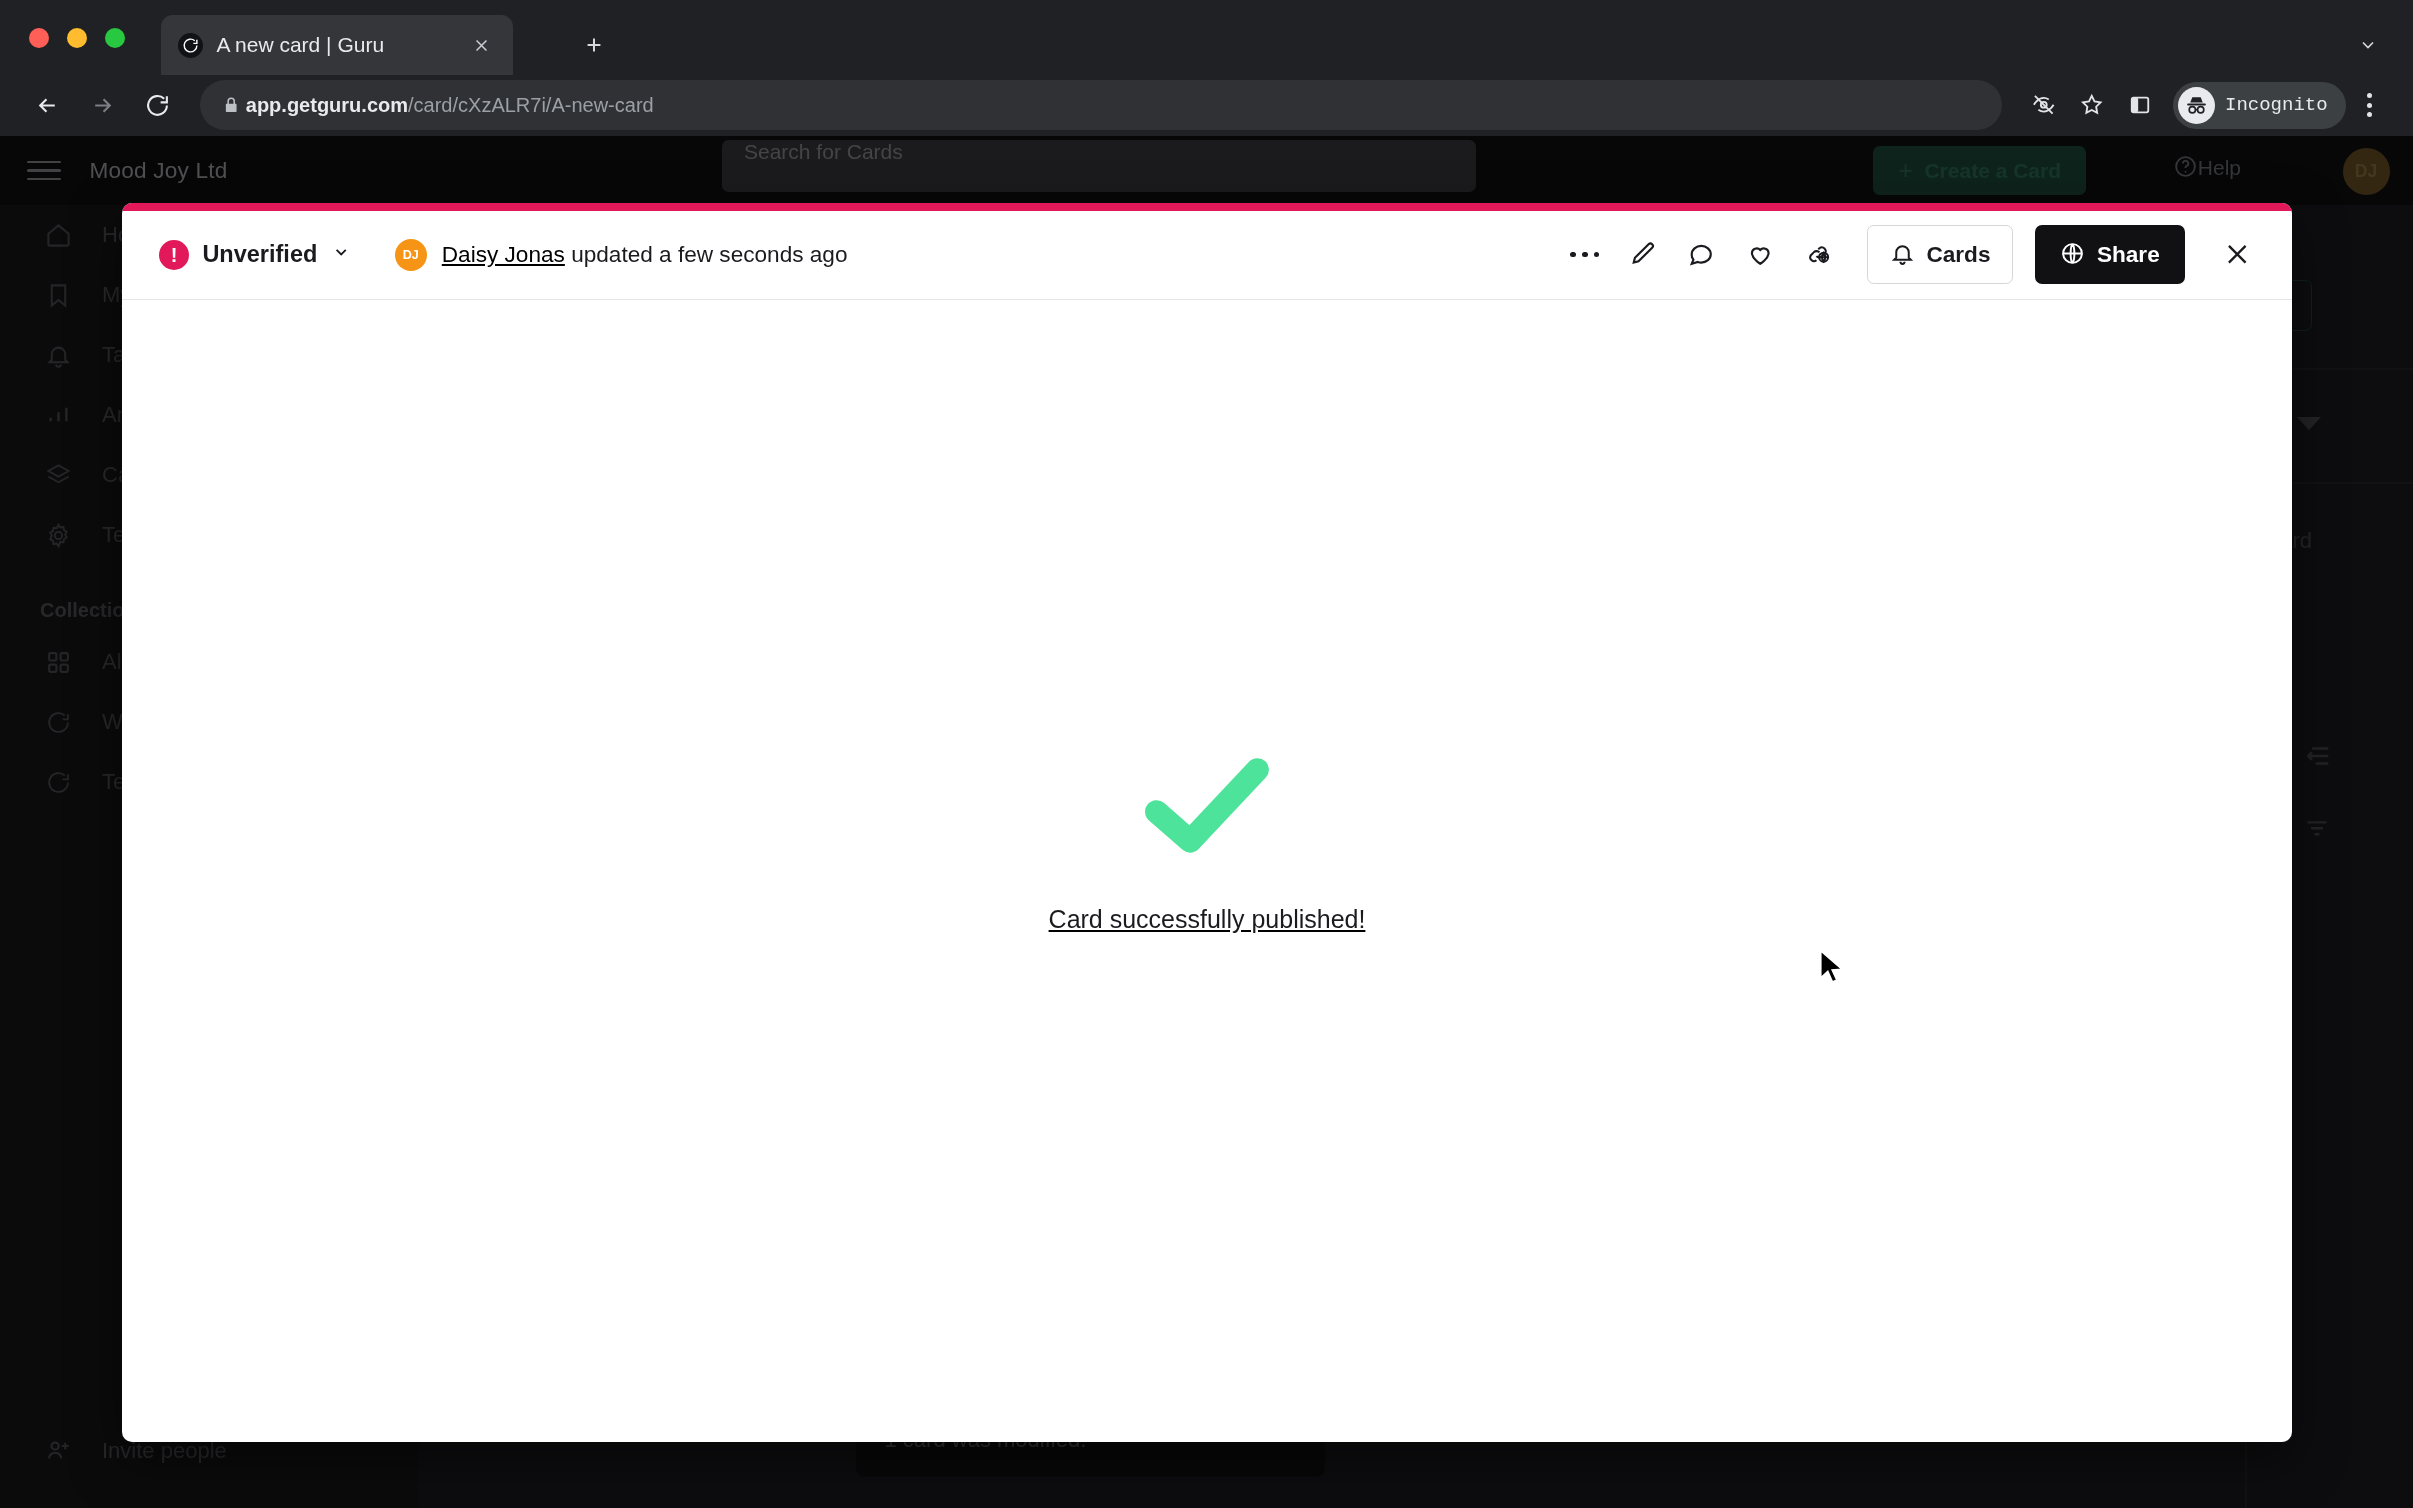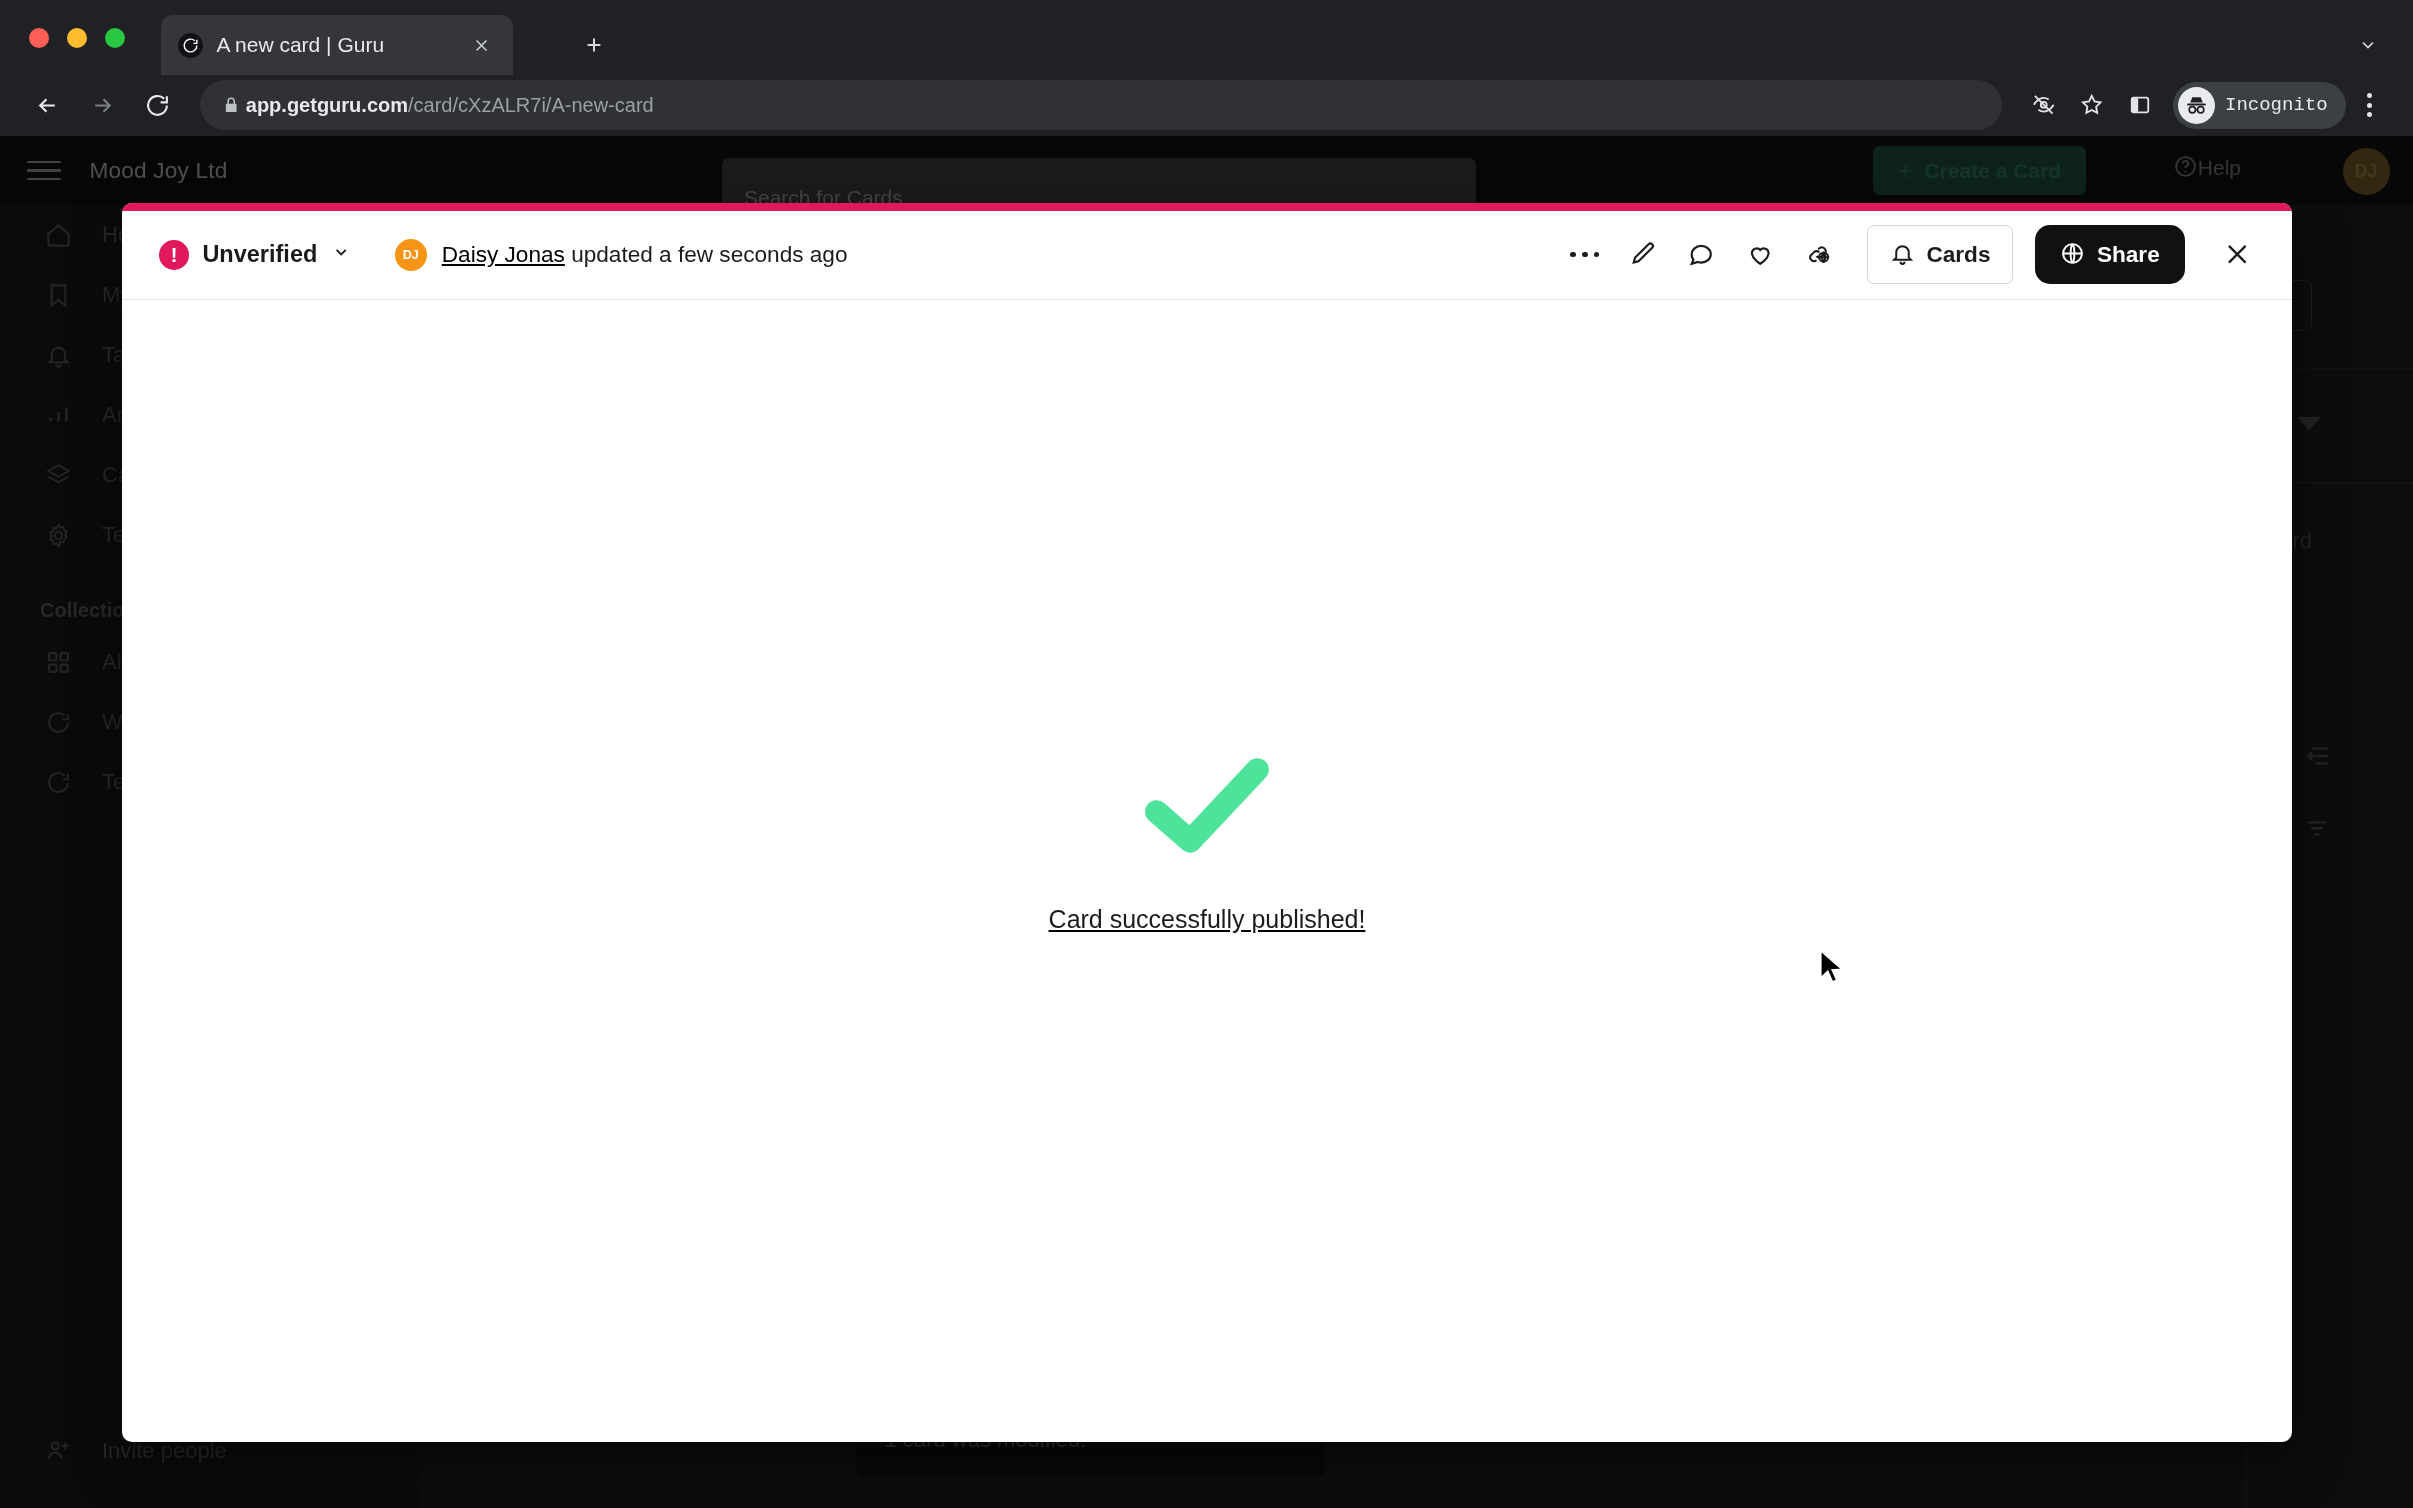--- a/index.html
+++ b/index.html
@@ -86,22 +86,22 @@
   .app { position:absolute; top:136px; left:0; width:2413px; height:1373px; background:#1d1d20; }
 
   .app-topbar {
     position:absolute; top:0; left:0; width:2413px; height:69px;
     background:#0f0f12; display:flex; align-items:center;
   }
   .hamburger { width:34px; margin-left:27px; display:flex; flex-direction:column; gap:5.9px; }
   .hamburger i { display:block; height:2.5px; background:#8b8b90; border-radius:1.7px; }
   .org-name { color:#a6a6ab; font-size:22.6px; margin-left:28.5px; font-weight:400; letter-spacing:0.2px; }
   .search-box {
-    position:absolute; left:722px; top:22px; width:754px; height:52px;
-    background:#3a3a3e; border-radius:6.7px; display:flex; align-items:flex-end; padding:0 22px;
+    position:absolute; left:722px; top:4px; width:754px; height:52px;
+    background:#3a3a3e; border-radius:6.7px; display:flex; align-items:flex-start; padding:0 22px;
   }
   .search-placeholder { color:#8e8e93; font-size:21px; }
   .create-card-btn {
     position:absolute; right:327px; top:10px; height:49px; background:#1f4a3c;
     border-radius:6.7px; display:flex; align-items:center; gap:11.7px; padding:0 25px;
   }
   .create-card-btn .plus { color:#2f6f58; font-size:25px; line-height:1; }
   .create-card-btn .lbl { color:#2f6f58; font-size:21px; font-weight:600; }
   .help-btn { position:absolute; right:172px; top:18.4px; display:flex; align-items:center; gap:0; }
   .help-btn .lbl { color:#6f7176; font-size:21px; }
@@ -181,21 +181,21 @@
     display:flex; align-items:center; justify-content:center; color:#1b1b1f;
   }
   .ellipsis-btn { display:flex; gap:5.9px; align-items:center; }
   .ellipsis-btn i { width:5.9px; height:5.9px; border-radius:50%; background:#1b1b1f; display:block; }
   .follow-btn {
     height:59px; border:1.7px solid #d5d5da; border-radius:6.7px; background:#fff;
     display:flex; align-items:center; gap:11.7px; padding:0 22px; margin-left:15px;
   }
   .follow-label { font-size:22.6px; font-weight:700; color:#1b1b1f; }
   .share-btn {
-    height:59px; background:#111114; border-radius:15px;
+    height:59px; background:#111114; border-radius:7px;
     display:flex; align-items:center; gap:11.7px; padding:0 25px; margin-left:13.4px;
   }
   .share-label { font-size:22.6px; font-weight:700; color:#ffffff; }
   .close-btn {
     width:52px; height:52px; margin-left:18.4px; border-radius:6.7px;
     display:flex; align-items:center; justify-content:center; color:#1b1b1f;
   }
 
   .modal-body { flex:1 1 auto; display:flex; flex-direction:column; align-items:center; justify-content:center; }
   .success-wrap { display:flex; flex-direction:column; align-items:center; margin-top:-50px;text-decoration:underline; }

